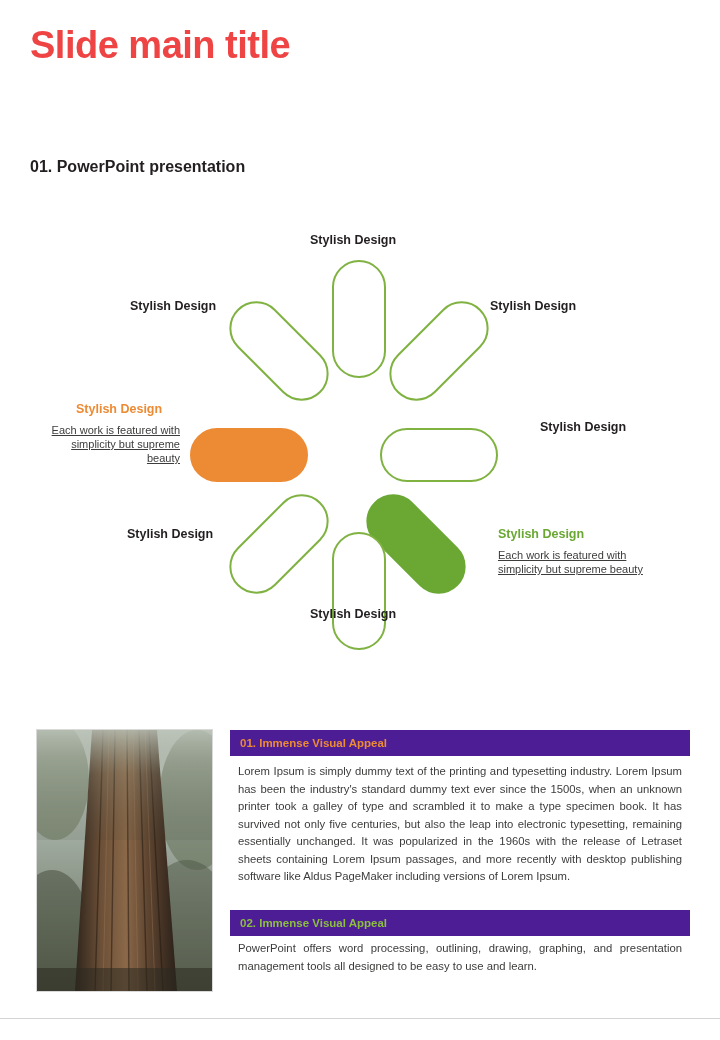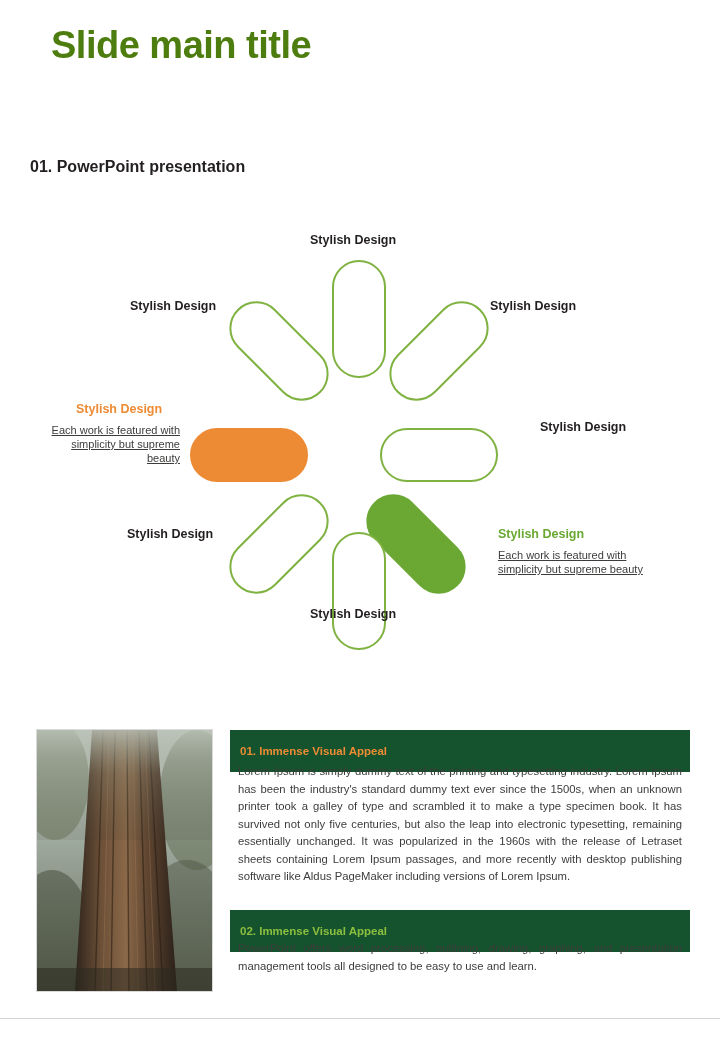--- a/index.html
+++ b/index.html
@@ -23,23 +23,22 @@
     background: #ffffff;
   }
   
   .title-main {
     position: absolute;
     left: 30px;
     top: 22px;
     font-size: 38px;
     font-weight: bold;
     letter-spacing: -0.5px;
-    color: #4d7c0f;
+    color: #ef4444;
     line-height: 46px;
-    margin-left: 21px;
   }
   .title-sub {
     position: absolute;
     left: 31px;
     top: 84px;
     font-size: 21px;
     font-weight: normal;
     color: #3c3c3b;
     line-height: 28px;
   }
@@ -107,22 +106,22 @@
     box-sizing: border-box;
     overflow: hidden;
     background: #4a4238;
   }
   .photo svg { display: block; }
 
   .bar {
     position: absolute;
     left: 230px;
     width: 460px;
-    height: 42px;
-    background: #14532d;
+    height: 26px;
+    background: #4c1d95;
     box-sizing: border-box;
     display: flex;
     align-items: center;
   }
   .bar .bar-text {
     font-size: 11.5px;
     font-weight: bold;
     padding-left: 10px;
   }
   #bar1 { top: 730px; }

